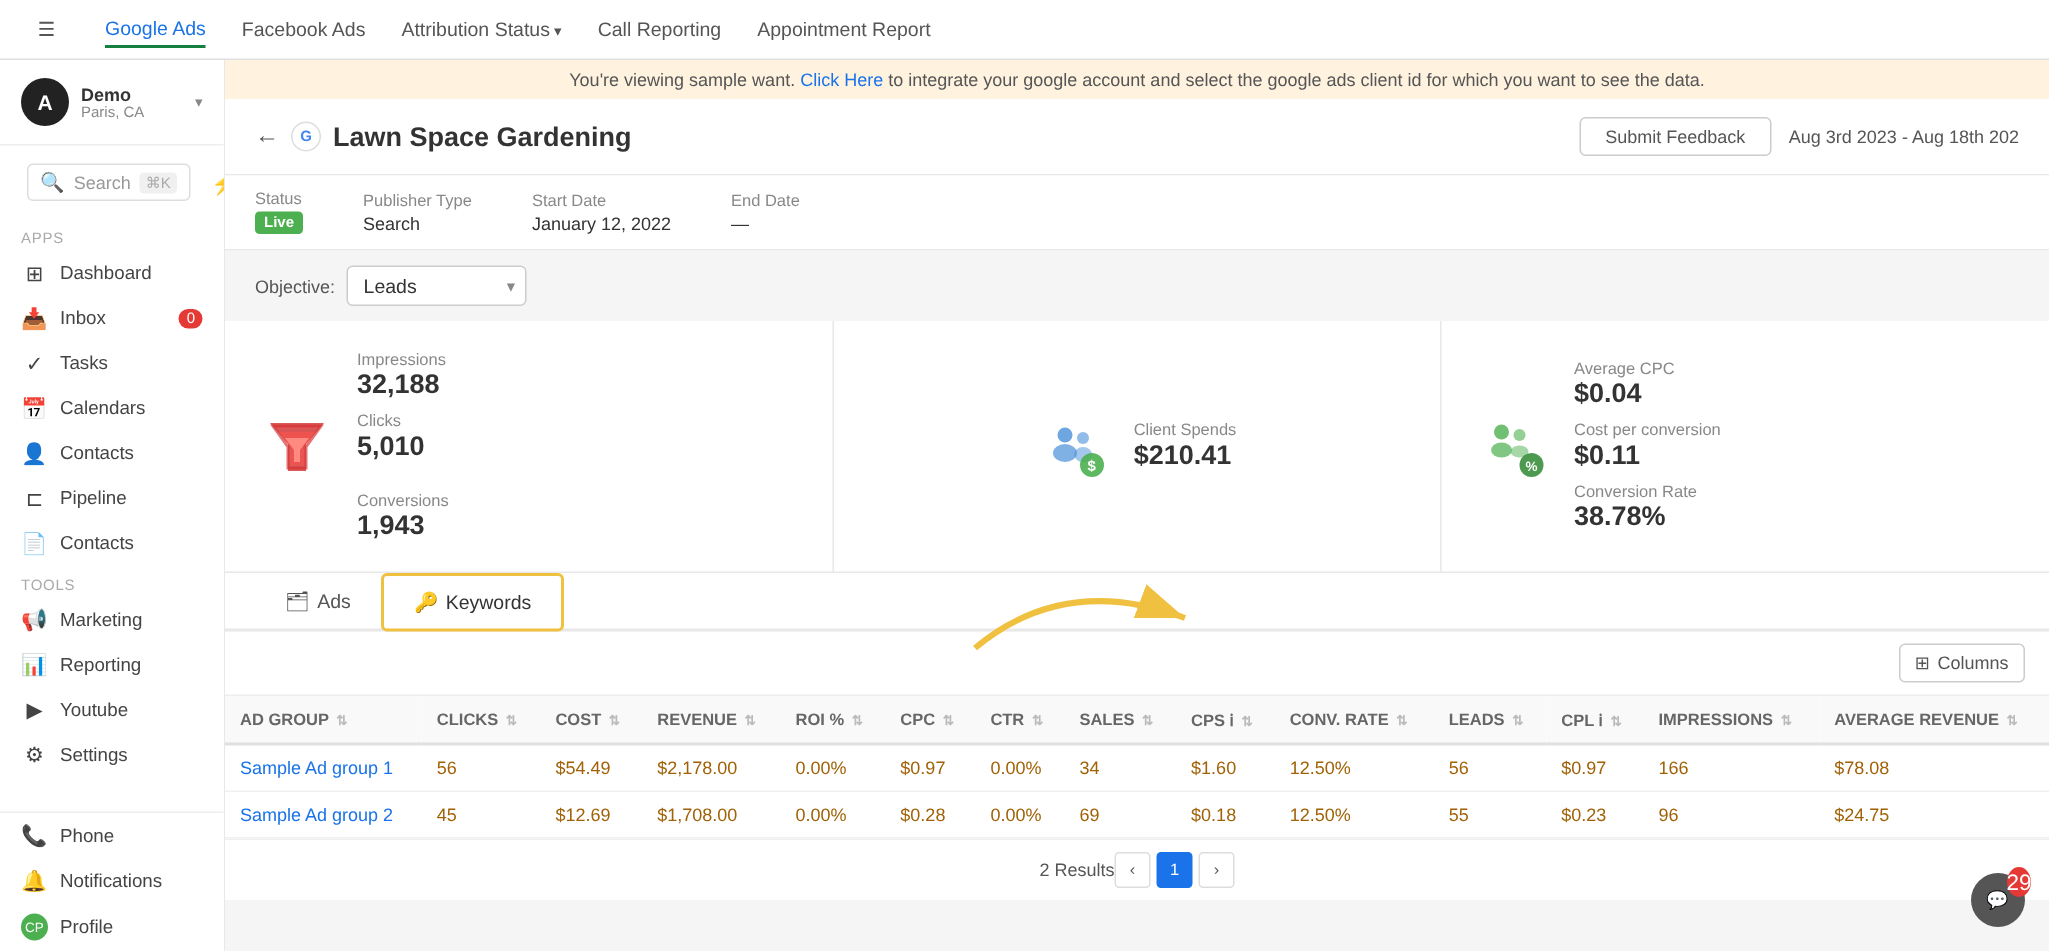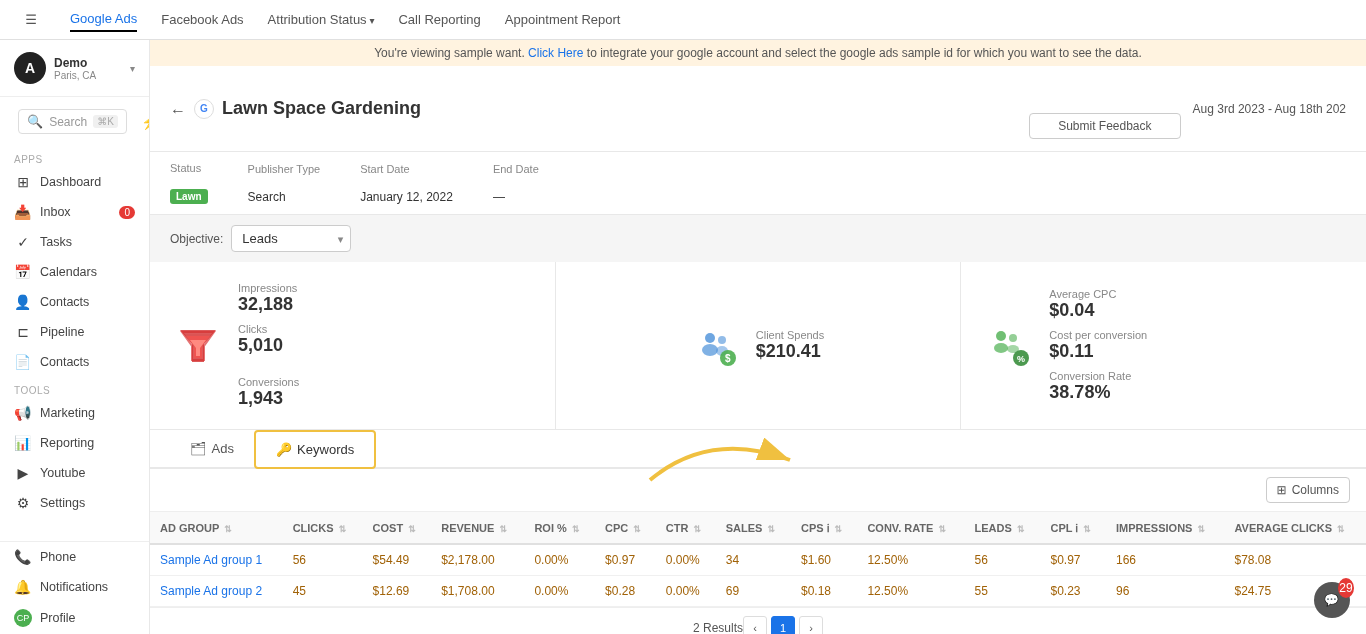--- a/index.html
+++ b/index.html
@@ -1,21 +1,21 @@
 <!DOCTYPE html>
 <html><head>
   <meta charset="utf-8">
   <style>
     * { box-sizing: border-box; margin: 0; padding: 0; }
     body { font-family: -apple-system, BlinkMacSystemFont, 'Segoe UI', sans-serif; font-size: 13px; background: #f5f5f5; display: flex; flex-direction: column; height: 634px; overflow: hidden; }
 
     
     .top-nav { background: #fff; border-bottom: 1px solid #e0e0e0; display: flex; align-items: center; height: 40px; padding: 0 16px; gap: 24px; flex-shrink: 0; }
     .top-nav-item { font-size: 13px; color: #555; cursor: pointer; padding: 4px 0; white-space: nowrap; }
-    .top-nav-item.active { color: #1a73e8; border-bottom: 2px solid #000000; }
+    .top-nav-item.active { color: #1a73e8; border-bottom: 2px solid #15803d; }
     .top-nav-item.has-arrow::after { content: ' ▾'; font-size: 10px; }
 
     
     .main-layout { display: flex; flex: 1; overflow: hidden; }
 
     
     .sidebar { width: 150px; background: #fff; border-right: 1px solid #e8e8e8; display: flex; flex-direction: column; flex-shrink: 0; overflow-y: auto; }
     .sidebar-header { display: flex; align-items: center; gap: 8px; padding: 12px 14px; border-bottom: 1px solid #eee; }
     .sidebar-avatar { width: 32px; height: 32px; border-radius: 50%; background: #222; display: flex; align-items: center; justify-content: center; color: #fff; font-weight: bold; font-size: 14px; }
     .sidebar-user { font-size: 12px; color: #333; font-weight: 600; }
@@ -38,26 +38,26 @@
     .banner { background: #fff3e0; text-align: center; padding: 6px; font-size: 12px; color: #555; }
     .banner a { color: #1a73e8; cursor: pointer; }
 
     
     .campaign-header { background: #fff; padding: 12px 20px; display: flex; align-items: center; justify-content: space-between; border-bottom: 1px solid #e8e8e8; }
     .campaign-title-row { display: flex; align-items: center; gap: 8px; }
     .back-btn { color: #555; cursor: pointer; font-size: 16px; }
     .google-icon { width: 20px; height: 20px; border-radius: 50%; background: #fff; border: 1px solid #ddd; display: flex; align-items: center; justify-content: center; font-size: 10px; font-weight: bold; color: #4285f4; }
     .campaign-title { font-size: 18px; font-weight: 600; color: #333; }
     .header-right { display: flex; align-items: center; gap: 12px; }
-    .submit-feedback-btn { border: 1px solid #ccc; background: #fff; border-radius: 4px; padding: 5px 28px; font-size: 12px; color: #555; cursor: pointer; margin-top: 35px; }
+    .submit-feedback-btn { border: 1px solid #ccc; background: #fff; border-radius: 4px; padding: 5px 16px; font-size: 12px; color: #555; cursor: pointer; }
     .date-range { font-size: 12px; color: #555; }
 
     
     .campaign-meta { background: #fff; padding: 10px 20px; display: flex; align-items: center; gap: 40px; border-bottom: 1px solid #e8e8e8; }
-    .meta-item { display: flex; flex-direction: column; gap: 15px; }
+    .meta-item { display: flex; flex-direction: column; gap: 2px; }
     .meta-label { font-size: 11px; color: #888; }
     .meta-value { font-size: 12px; color: #333; }
     .live-badge { background: #4caf50; color: #fff; border-radius: 3px; padding: 2px 6px; font-size: 10px; font-weight: bold; }
 
     
     .objective-row { padding: 10px 20px; background: #f5f5f5; }
     .objective-select { display: flex; align-items: center; gap: 8px; }
     .objective-label { font-size: 12px; color: #555; }
     .objective-dropdown { border: 1px solid #ccc; background: #fff; border-radius: 4px; padding: 5px 28px 5px 10px; font-size: 13px; color: #333; appearance: none; cursor: pointer; position: relative; min-width: 120px; }
     .objective-dropdown-wrap { position: relative; }
@@ -89,21 +89,21 @@
     thead { background: #f9f9f9; }
     th { padding: 8px 10px; text-align: left; color: #666; font-weight: 600; font-size: 11px; border-bottom: 2px solid #e0e0e0; white-space: nowrap; }
     th .sort-icon { color: #bbb; font-size: 9px; margin-left: 2px; }
     td { padding: 8px 10px; border-bottom: 1px solid #f0f0f0; color: #a16207; white-space: nowrap; }
     .link-cell { color: #1a73e8; cursor: pointer; }
     .table-footer { display: flex; align-items: center; justify-content: center; padding: 8px 16px; font-size: 12px; color: #555; background: #fff; border-top: 1px solid #eee; }
     .pagination { display: flex; align-items: center; gap: 4px; }
     .page-btn { width: 24px; height: 24px; border: 1px solid #ddd; background: #fff; border-radius: 3px; display: flex; align-items: center; justify-content: center; cursor: pointer; font-size: 11px; color: #555; }
     .page-btn.active { background: #1a73e8; color: #fff; border-color: #1a73e8; }
     .chat-badge { position: fixed; bottom: 20px; right: 20px; background: #555; color: #fff; border-radius: 50%; width: 36px; height: 36px; display: flex; align-items: center; justify-content: center; cursor: pointer; font-size: 12px; }
-    .chat-count { position: absolute; top: -4px; right: -4px; background: #e53935; color: #fff; border-radius: 50%; width: 16px; height: 20px; font-size: 12px; display: flex; align-items: center; justify-content: center; }
+    .chat-count { position: absolute; top: -4px; right: -4px; background: #e53935; color: #fff; border-radius: 50%; width: 16px; height: 20px; font-size: 15px; display: flex; align-items: center; justify-content: center; }
 
     
     .tabs-with-arrow { position: relative; }
 
     
     .funnel-svg { width: 48px; height: 48px; }
 
     .scrollbar-area { overflow-x: auto; }
   </style>
 </head>
@@ -205,39 +205,39 @@
         <span>Profile</span>
       </div>
     </div>
   </div>
 
   <div class="content">
 
     <div class="banner">
       <span>You're viewing sample want. </span>
       <a>Click Here</a>
-      <span> to integrate your google account and select the google ads sample id for which you want to see the data.</span>
+      <span> to integrate your google account and select the google ads client id for which you want to see the data.</span>
     </div>
 
     <div class="campaign-header">
       <div class="campaign-title-row">
         <span class="back-btn">←</span>
         <div class="google-icon">G</div>
         <span class="campaign-title">Lawn Space Gardening</span>
       </div>
       <div class="header-right">
         <button class="submit-feedback-btn">Submit Feedback</button>
         <span class="date-range">Aug 3rd 2023 - Aug 18th 202</span>
       </div>
     </div>
 
     <div class="campaign-meta">
       <div class="meta-item">
         <span class="meta-label">Status</span>
-        <span class="live-badge">Lawn</span>
+        <span class="live-badge">Live</span>
       </div>
       <div class="meta-item">
         <span class="meta-label">Publisher Type</span>
         <span class="meta-value">Search</span>
       </div>
       <div class="meta-item">
         <span class="meta-label">Start Date</span>
         <span class="meta-value">January 12, 2022</span>
       </div>
       <div class="meta-item">
@@ -379,21 +379,21 @@
               <th><span>REVENUE</span> <span class="sort-icon">⇅</span></th>
               <th><span>ROI %</span> <span class="sort-icon">⇅</span></th>
               <th><span>CPC</span> <span class="sort-icon">⇅</span></th>
               <th><span>CTR</span> <span class="sort-icon">⇅</span></th>
               <th><span>SALES</span> <span class="sort-icon">⇅</span></th>
               <th><span>CPS</span> ℹ <span class="sort-icon">⇅</span></th>
               <th><span>CONV. RATE</span> <span class="sort-icon">⇅</span></th>
               <th><span>LEADS</span> <span class="sort-icon">⇅</span></th>
               <th><span>CPL</span> ℹ <span class="sort-icon">⇅</span></th>
               <th><span>IMPRESSIONS</span> <span class="sort-icon">⇅</span></th>
-              <th><span>AVERAGE CLICKS</span> <span class="sort-icon">⇅</span></th>
+              <th><span>AVERAGE REVENUE</span> <span class="sort-icon">⇅</span></th>
             </tr>
           </thead>
           <tbody>
             <tr>
               <td class="link-cell">Sample Ad group 1</td>
               <td>56</td>
               <td>$54.49</td>
               <td>$2,178.00</td>
               <td>0.00%</td>
               <td>$0.97</td>

